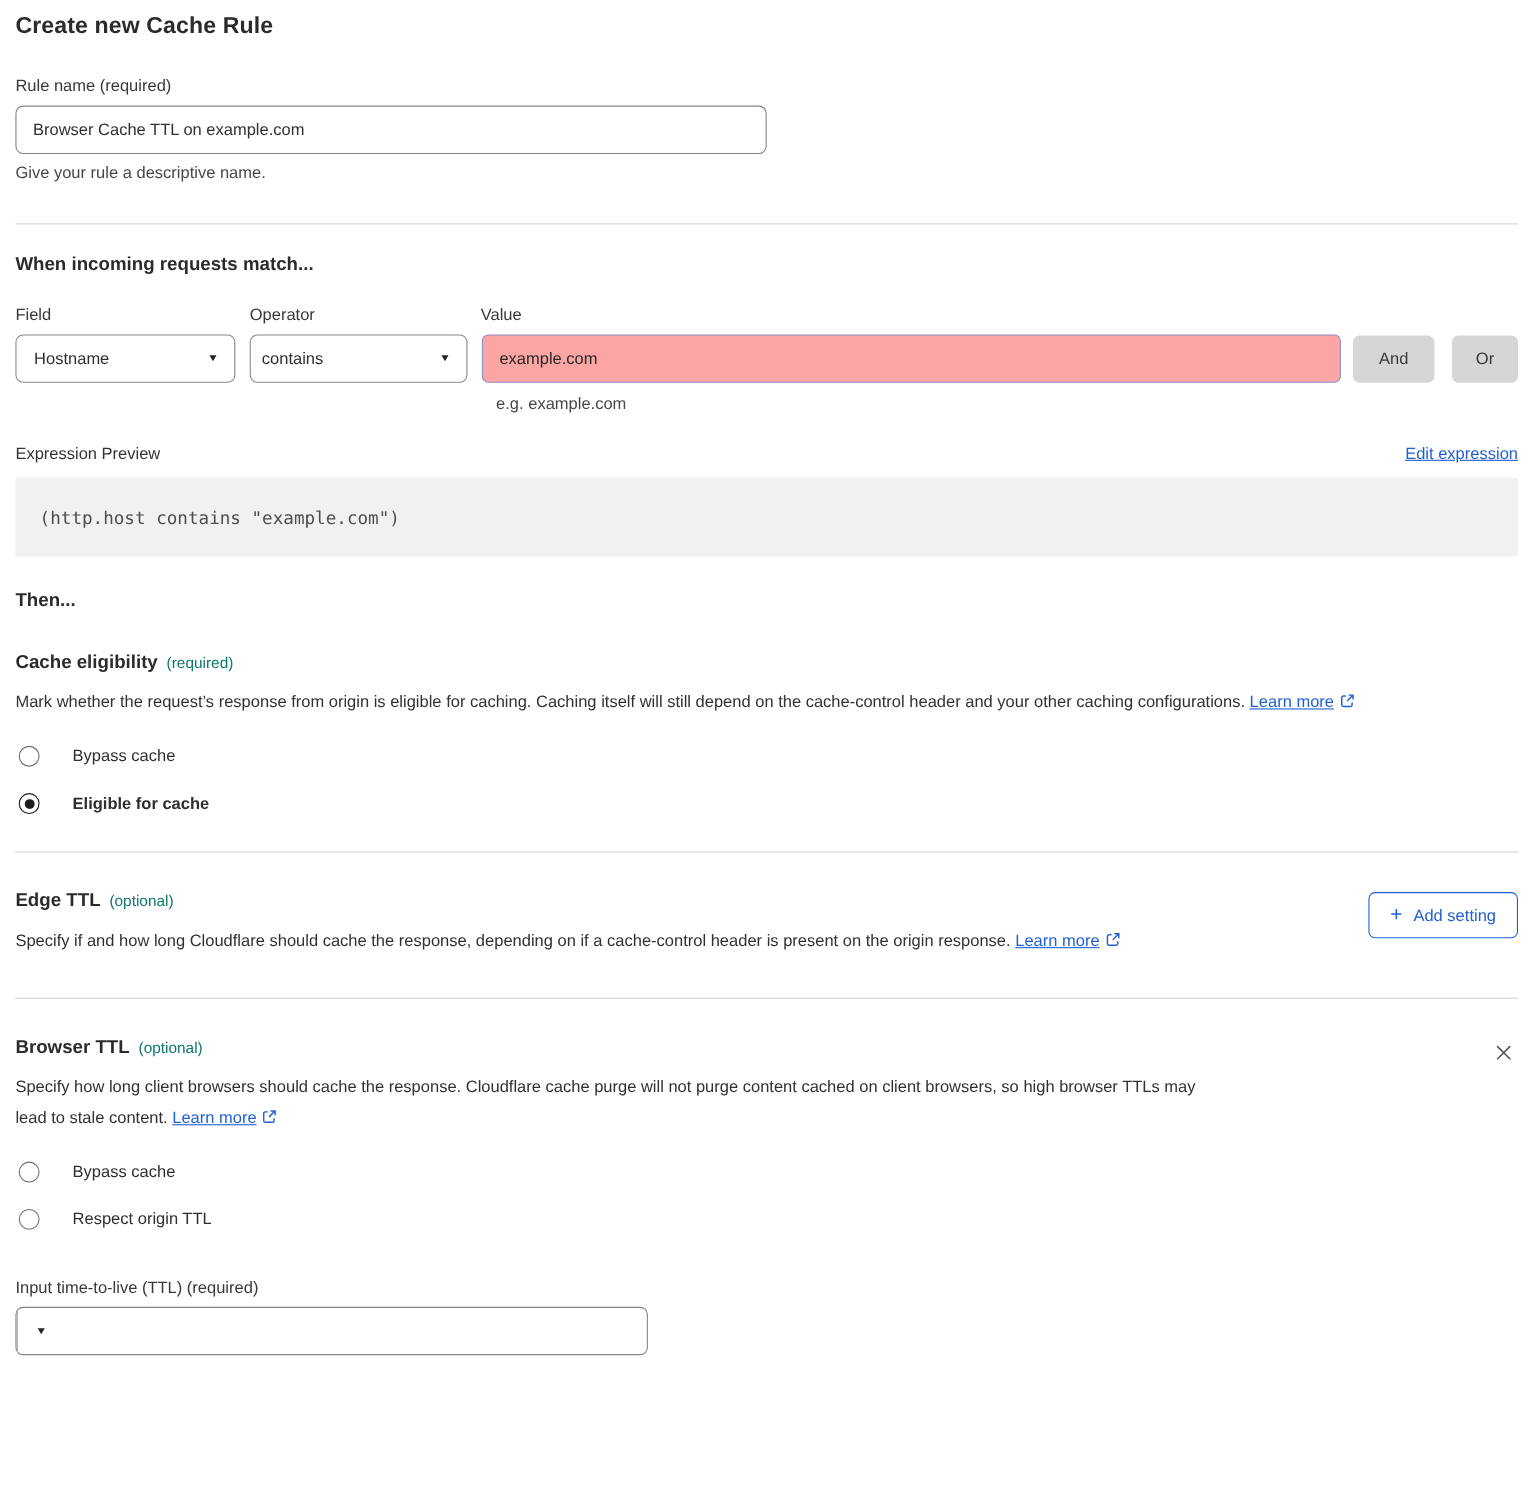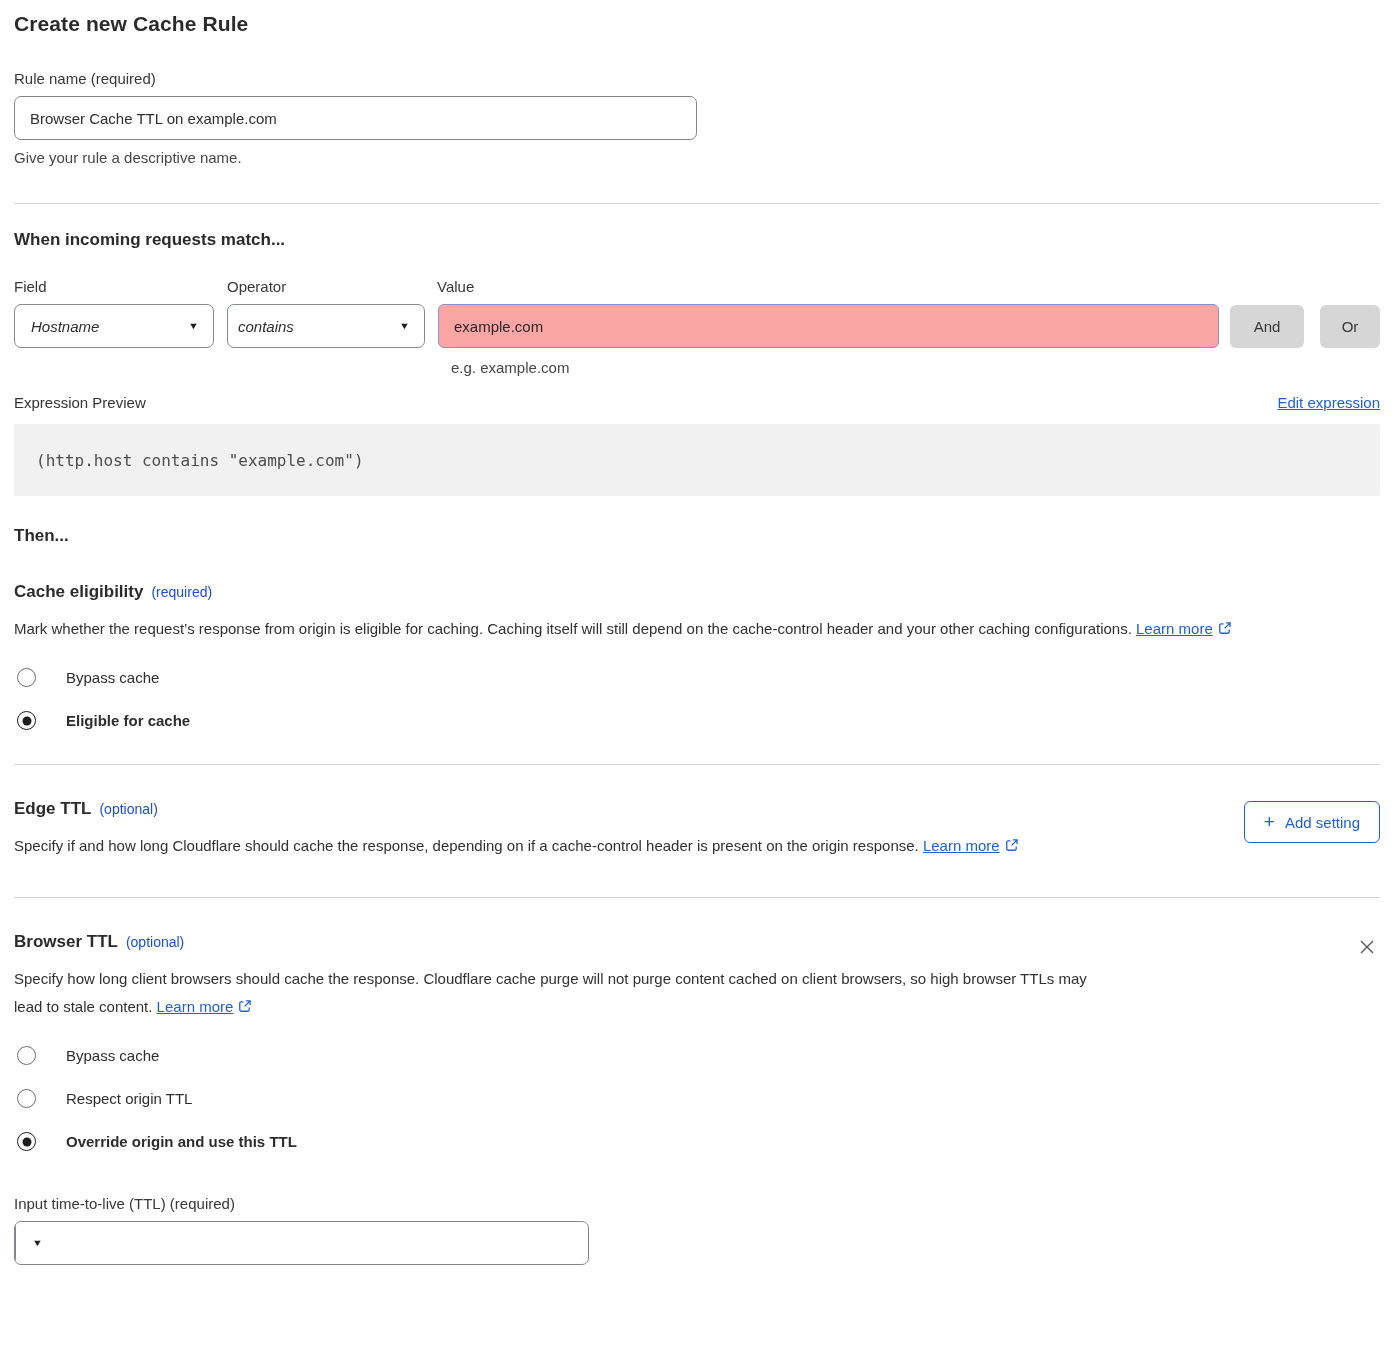--- a/index.html
+++ b/index.html
@@ -20,52 +20,52 @@
     color: #2f2f2f; background: #fff; outline: none; display: block;
   }
   .help-text { font-size: 15px; color: #474747; margin-top: 9px; }
 
   .divider { border: none; border-top: 1px solid #d4d4d4; height: 0; }
   .divider.d1 { margin-top: 37px; }
   .divider.d2 { margin-top: 34px; }
   .divider.d3 { margin-top: 36px; }
 
   .section-heading { font-size: 17px; font-weight: 700; color: #2b2b2b; }
-  .qualifier { font-size: 14px; font-weight: 400; color: #1d4ed8; margin-left: 8px; }
+  .qualifier { font-size: 14px; font-weight: 400; color: #0f766e; margin-left: 8px; }
 
   
   .match-heading { margin-top: 26px; }
   .builder-labels { display: flex; margin-top: 28px; font-size: 15px; color: #383838; }
   .builder-labels .l-field { width: 213px; }
   .builder-labels .l-operator { width: 210px; }
   .builder-row { display: flex; align-items: center; margin-top: 9px; }
   .select-box {
     height: 44px; border: 1px solid #848a90; border-radius: 7px; background: #fff;
     display: flex; align-items: center; justify-content: space-between;
-    padding: 0 14px 0 16px; font-size: 15px; color: #2f2f2f; cursor: pointer; font-style: italic;
+    padding: 0 14px 0 16px; font-size: 15px; color: #2f2f2f; cursor: pointer;
   }
   .select-field { width: 200px; margin-right: 13px; }
   .select-operator { width: 198px; margin-right: 13px; padding-left: 10px; }
   .caret { font-size: 11px; color: #222; line-height: 1; transform: scaleY(.85); }
   .value-input {
     flex: 1; height: 44px; background: #fca5a5; border: 1px solid #8a90c9;
     border-radius: 6px; padding: 0 15px; font-size: 15px; color: #272727;
     font-family: "Liberation Sans", sans-serif; outline: none;
   }
   .conj-btn {
     height: 43px; border: none; border-radius: 6px; background: #d6d6d6;
     color: #383838; font-size: 15px; font-family: "Liberation Sans", sans-serif;
     cursor: pointer;
   }
   .btn-and { width: 74px; margin-left: 11px; }
   .btn-or { width: 60px; margin-left: 16px; }
   .value-hint { margin-left: 437px; margin-top: 11px; font-size: 15px; color: #474747; }
 
   
-  .expr-head { display: flex; justify-content: space-between; align-items: flex-start; margin-top: 18px; }
+  .expr-head { display: flex; justify-content: space-between; align-items: flex-start; margin-top: 28px; }
   .expr-label { font-size: 15px; color: #333; }
   a.link { color: #2160d3; text-decoration: underline; font-size: 15px; cursor: pointer; }
   .code-block {
     margin-top: 13px; background: #f1f1f1; border-radius: 2px; height: 72px;
     display: flex; align-items: center; padding: 0 22px;
     font-family: "DejaVu Sans Mono", monospace; font-size: 16px; color: #4d4d4d;
   }
 
   .then-heading { margin-top: 30px; }
   .subsection-heading { margin-top: 36px; display: flex; align-items: baseline; }
@@ -226,24 +226,20 @@
 
 <div class="radio-group">
   <div class="radio-row">
     <span class="radio-circle"></span>
     <span class="radio-label">Bypass cache</span>
   </div>
   <div class="radio-row">
     <span class="radio-circle"></span>
     <span class="radio-label">Respect origin TTL</span>
   </div>
-  <div class="radio-row checked">
-    <span class="radio-circle"></span>
-    <span class="radio-label">Override origin and use this TTL</span>
-  </div>
 </div>
 
 <div class="field-label ttl-label">Input time-to-live (TTL) (required)</div>
 <div class="ttl-select">
   <div class="ttl-select-arrow">
     <span class="caret">▼</span>
   </div>
 </div>
 
 </body></html>

